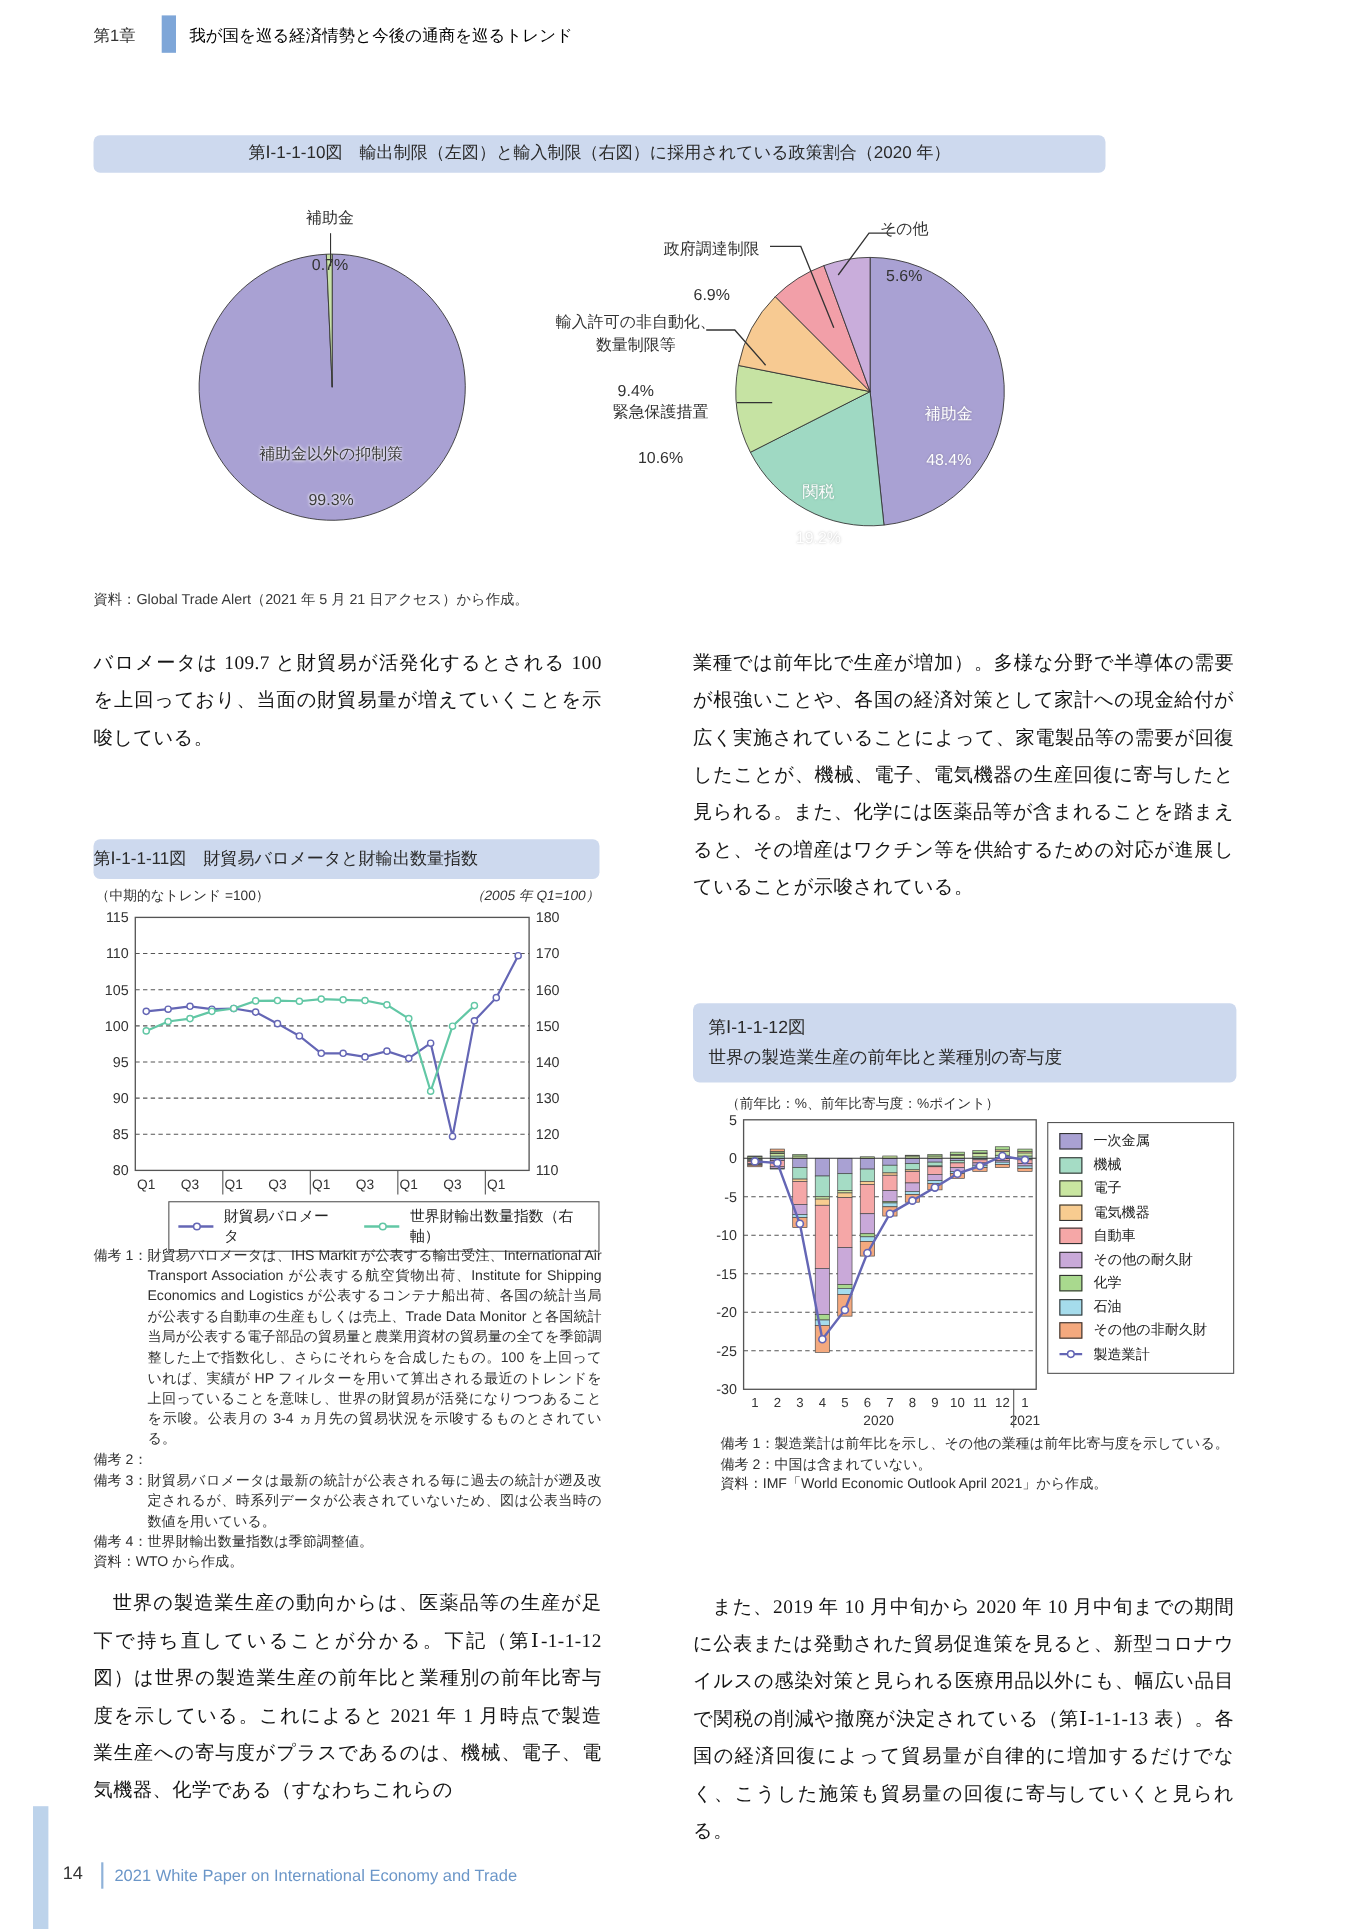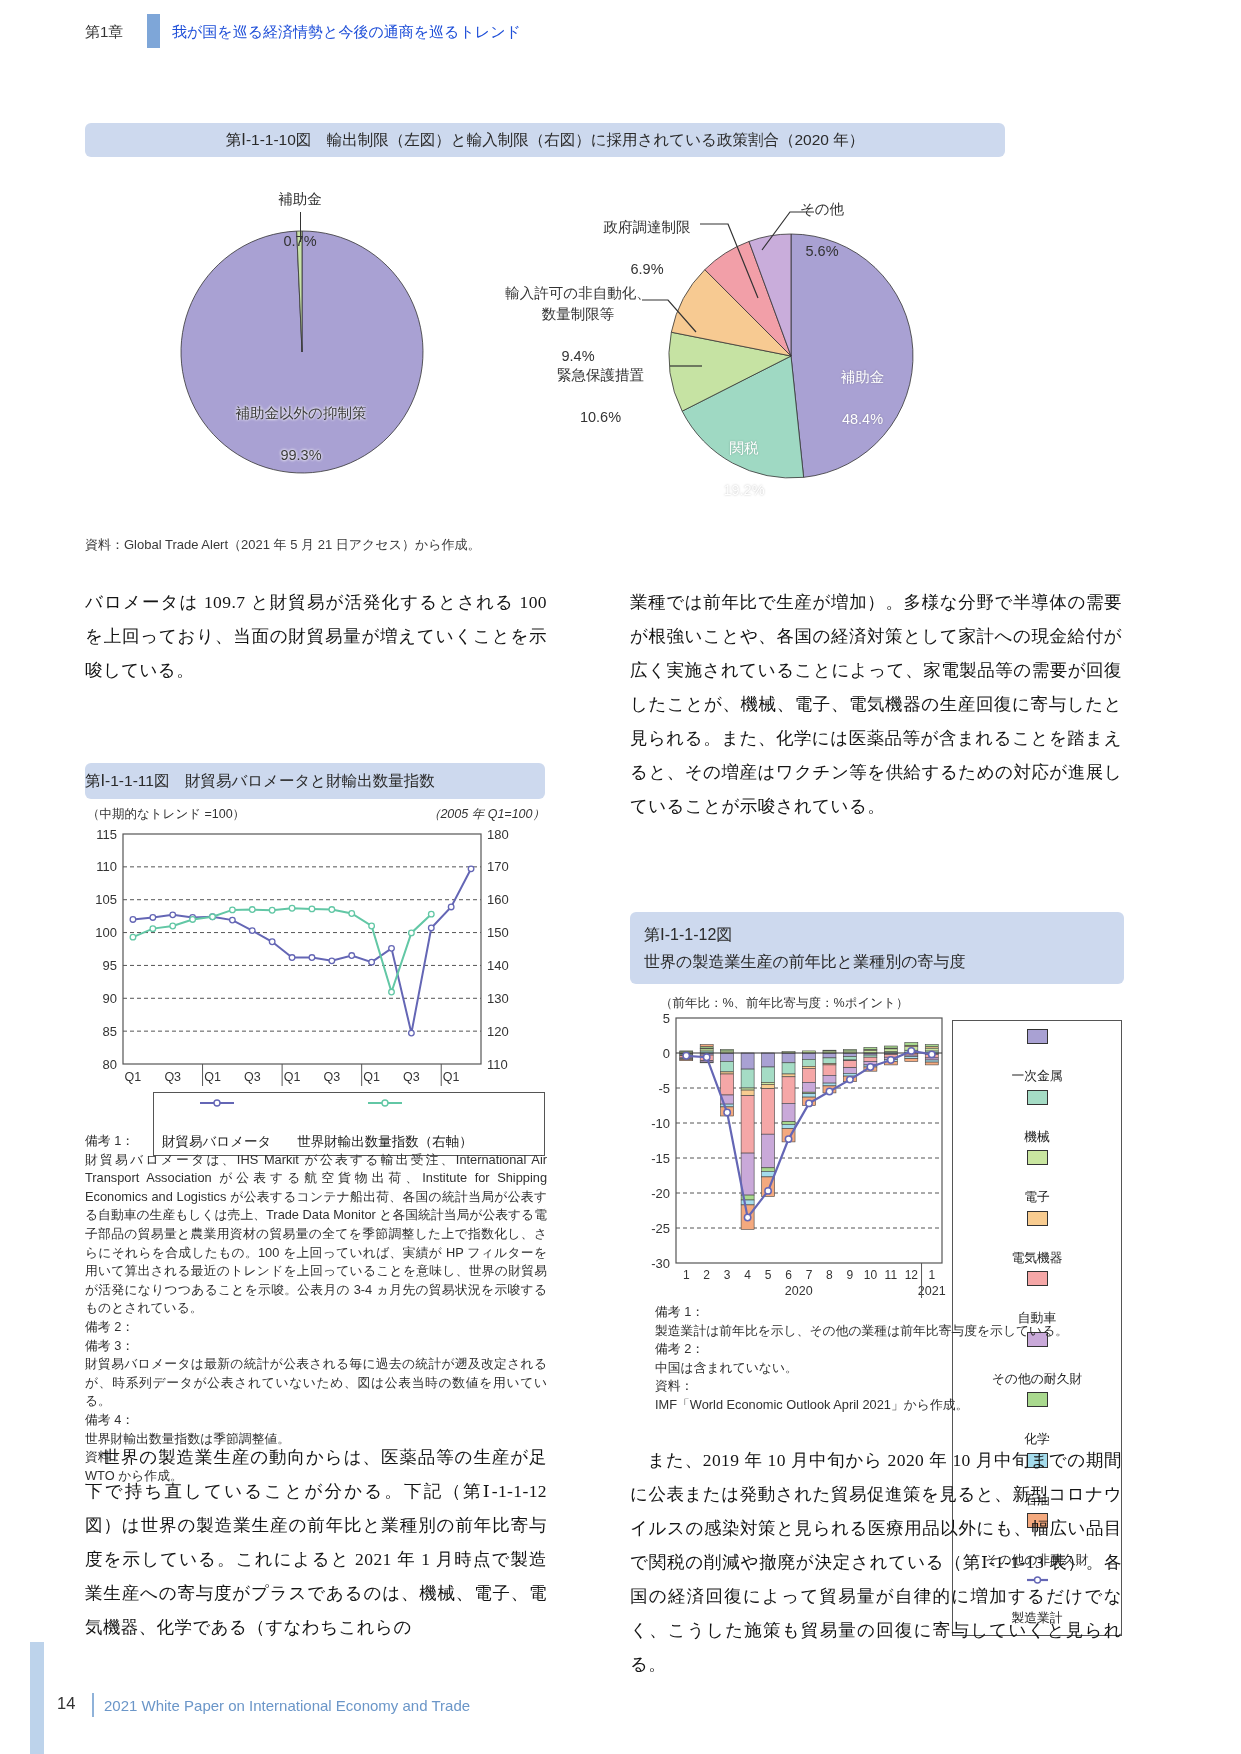--- a/index.html
+++ b/index.html
@@ -2,45 +2,45 @@
 <html lang="ja"><head>
 <meta charset="utf-8">
 <style>
   html,body{margin:0;padding:0;background:#e8e8e8;}
   #page{position:relative;width:1241px;height:1754px;background:#ffffff;
         font-family:"Liberation Sans","DejaVu Sans",sans-serif;color:#222;overflow:hidden;}
   .abs{position:absolute;}
   
   .chap-label{font-size:15px;color:#333;}
   .chap-bar{width:13px;height:34px;background:#7ea6d8;}
-  .chap-title{font-size:15px;color:#1d4ed8;}
+  .chap-title{font-size:15px;color:#000000;}
   
   .figbar{background:#cdd9ee;border-radius:6px;color:#2a2a2a;}
   .figbar.center{text-align:center;font-size:15.5px;}
   
   .para{font-family:"Liberation Serif","DejaVu Serif",serif;font-size:17.5px;line-height:34px;
         text-align:justify;color:#141414;letter-spacing:0.4px;}
   .indent{text-indent:1em;}
   
   .pie-label{font-size:14.5px;line-height:21px;text-align:center;color:#333;white-space:pre-line;}
   .pie-label.inner-dark{color:#3b3b3b;text-shadow:0 0 3px #fff,0 0 3px #fff;}
   .pie-label.inner-white{color:#ffffff;text-shadow:0 0 2px rgba(60,60,60,.35);}
   .leader-v{width:1px;background:#333;}
   
   .axis-caption{font-size:12.5px;color:#333;}
   
   .legend-box{border:1px solid #555;display:flex;align-items:center;justify-content:flex-start;
               gap:26px;font-size:13.5px;color:#222;padding:4px 8px;background:#fff;}
-  .lg-item{display:flex;align-items:center;gap:24px;flex-direction:column;}
+  .lg-item{display:flex;align-items:center;gap:10px;}
   .legend-col{border:1px solid #555;background:#fff;padding:8px 10px;display:flex;
               flex-direction:column;gap:4.5px;font-size:12.8px;color:#222;}
   .lg-swatch{width:19px;height:13px;border:1px solid #333;flex:none;}
   
   .notes{font-size:12.8px;line-height:18.6px;color:#303030;}
-  .note{display:flex;text-align:justify;flex-direction:column;}
+  .note{display:flex;text-align:justify;}
   .note-label{flex:none;white-space:nowrap;}
   .note-text{flex:1;}
   .src-line{font-size:13px;color:#3a3a3a;}
   
   .footer-strip{width:14px;height:112px;background:#bdd3eb;}
   .page-num{font-size:16.5px;color:#333;}
   .footer-div{width:2px;height:24px;background:#8fb2d9;}
   .footer-text{font-size:15px;color:#6b96c8;}
   svg text{font-family:"Liberation Sans","DejaVu Sans",sans-serif;}
 </style>

